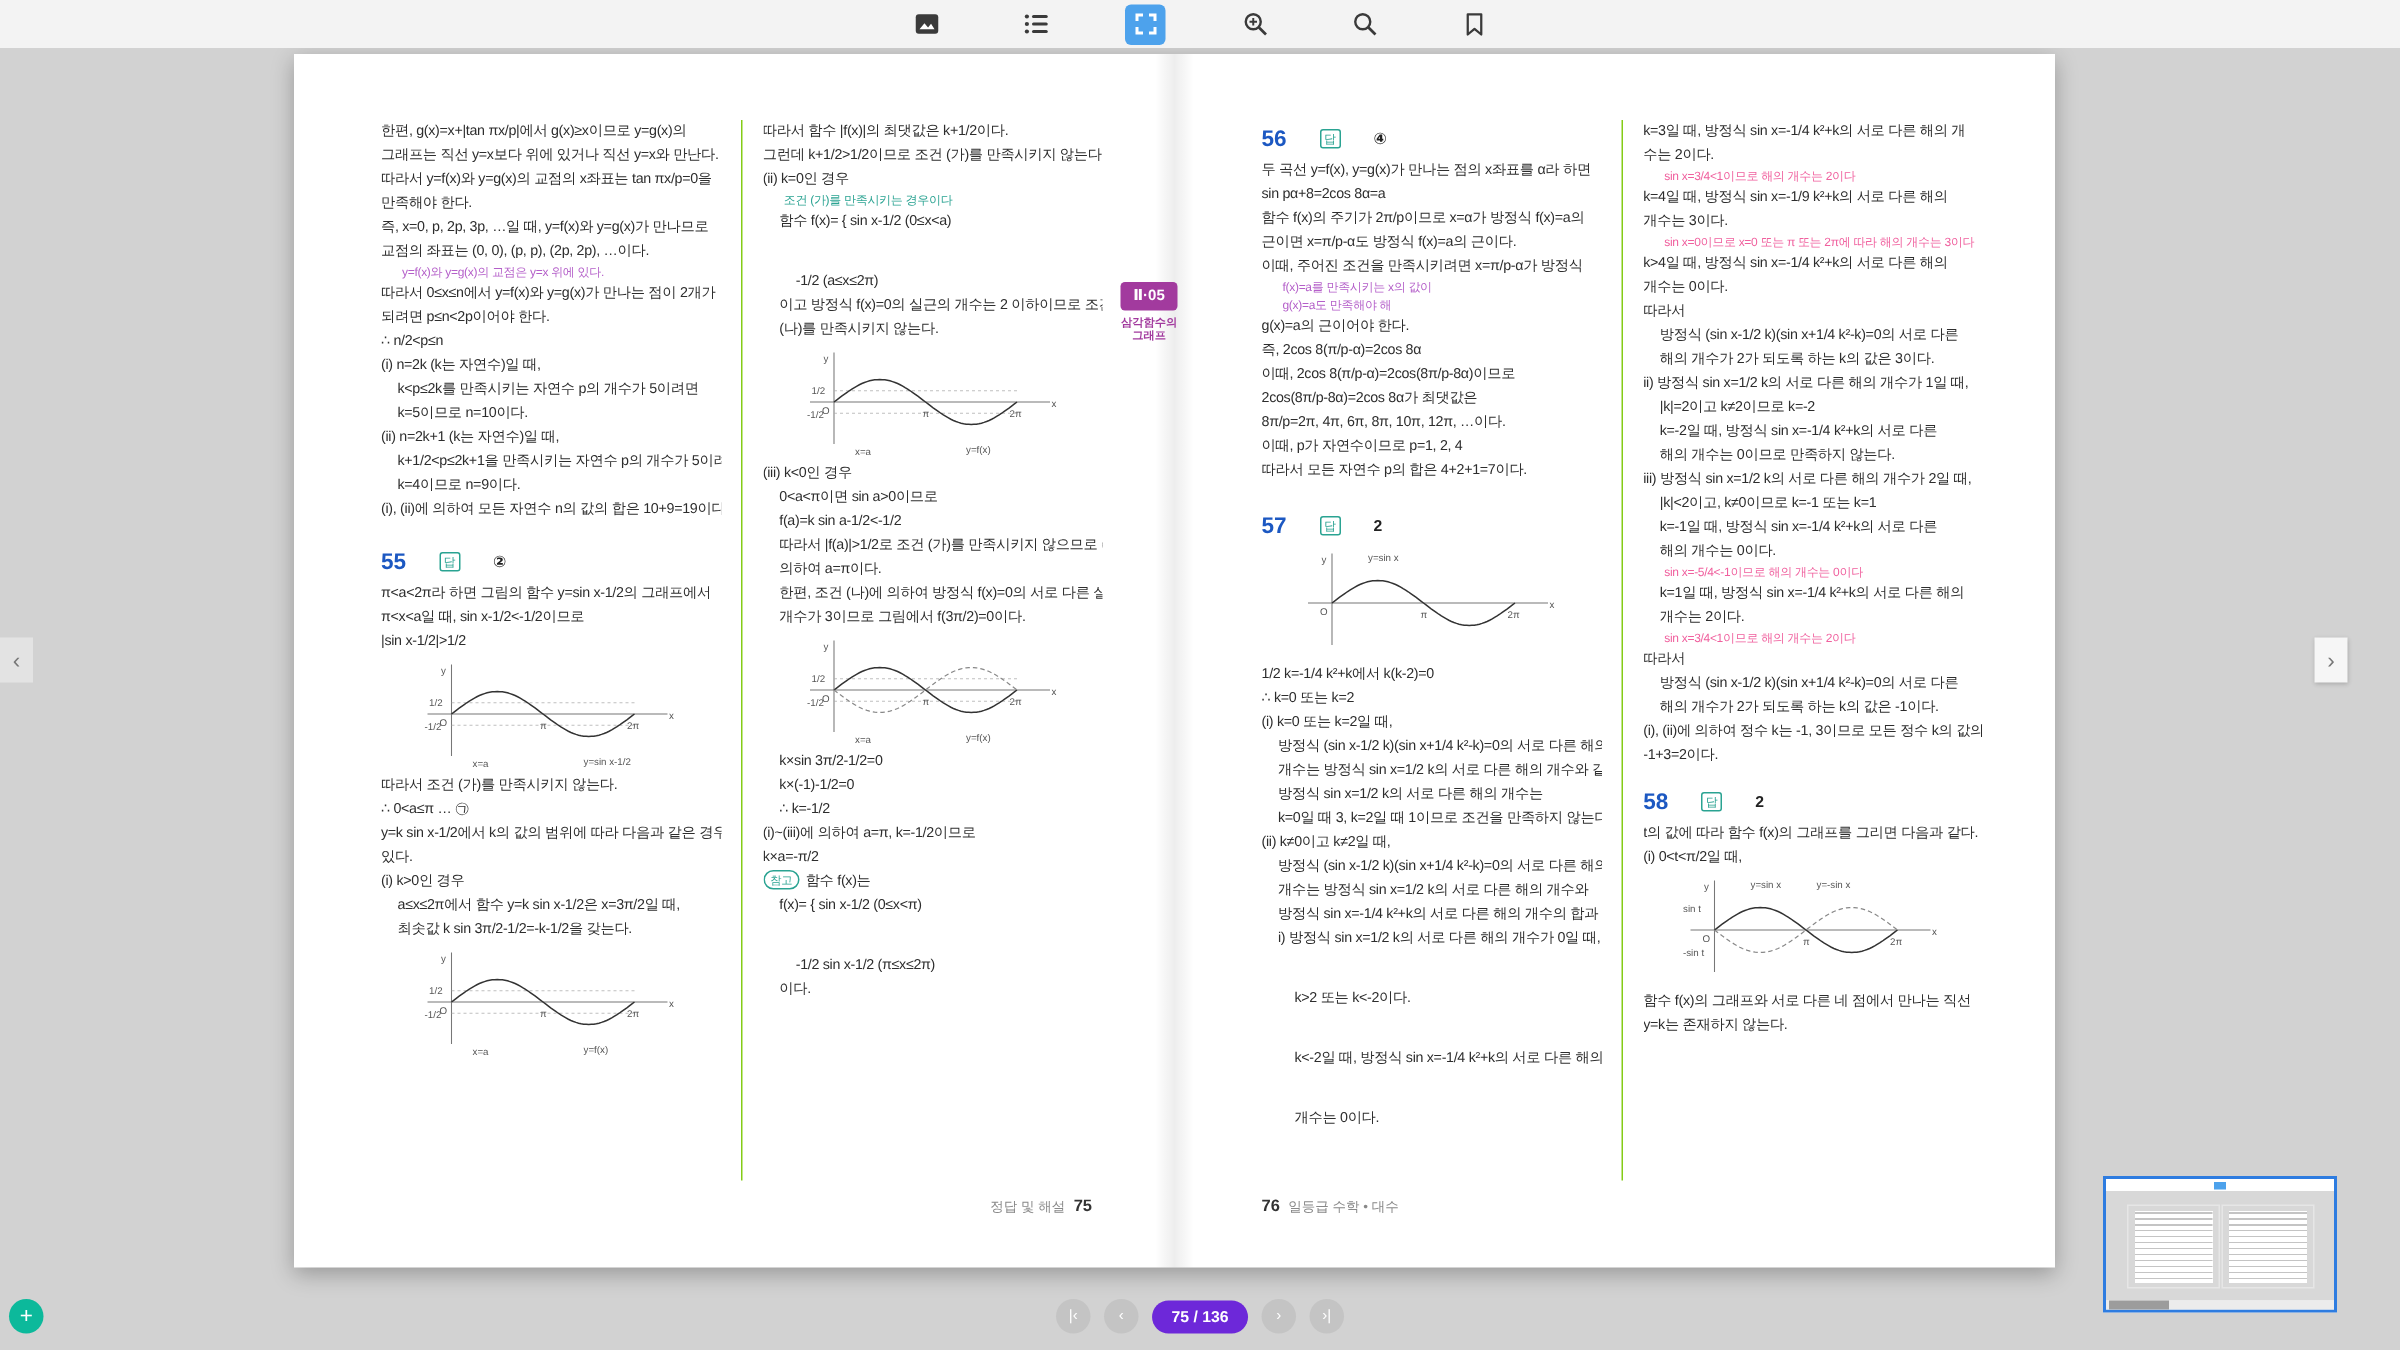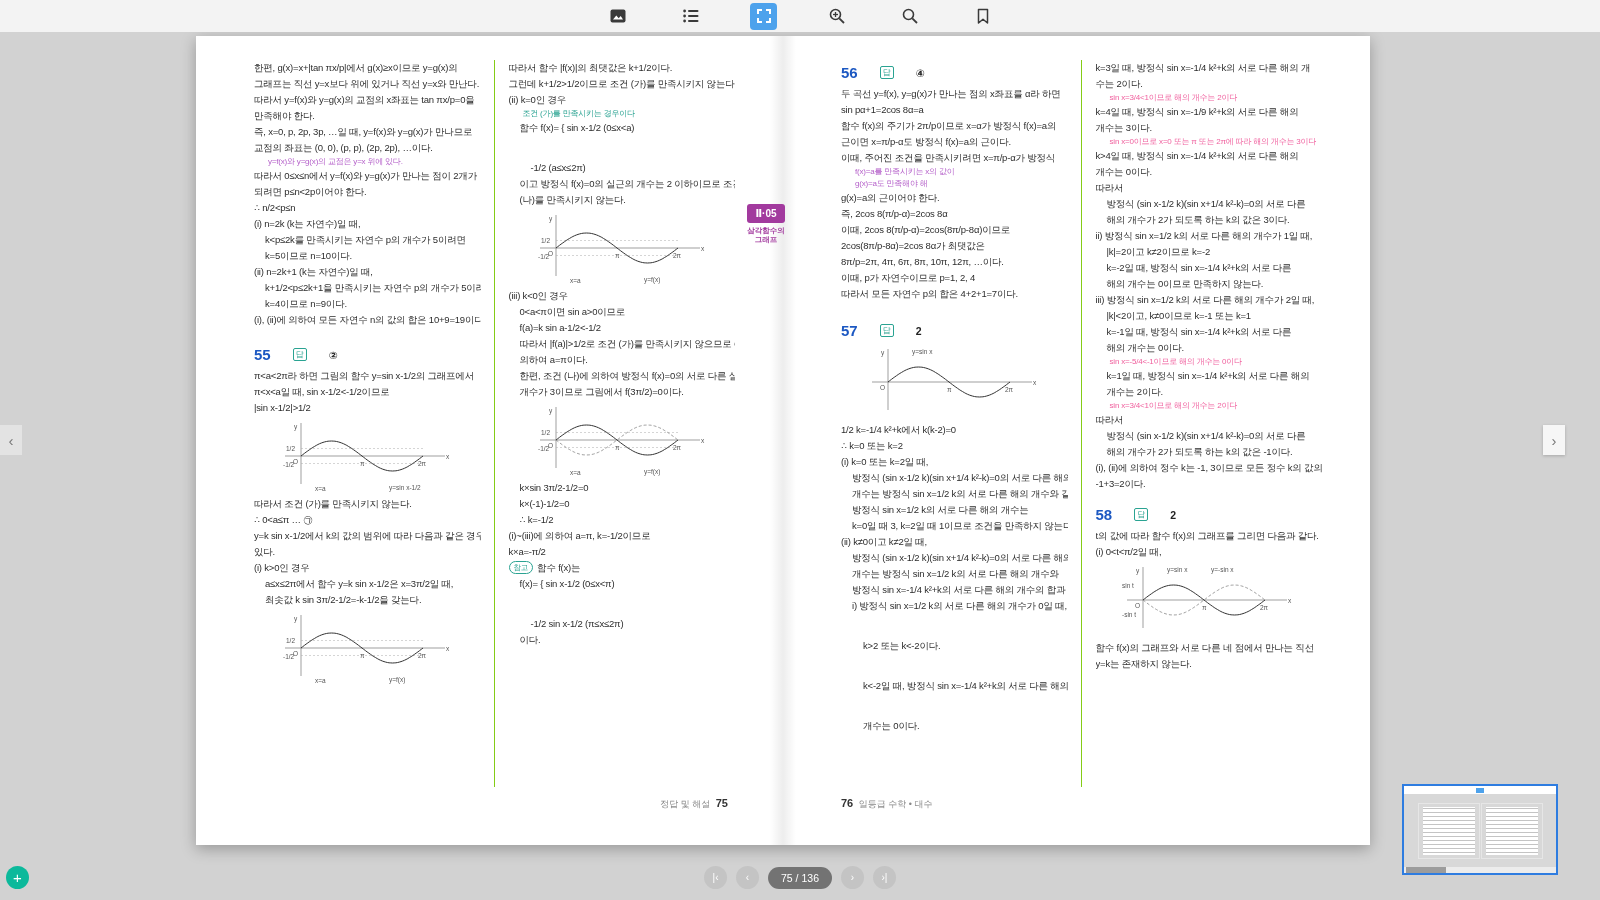--- a/index.html
+++ b/index.html
@@ -9,54 +9,54 @@
   .toolbar{position:absolute;top:0;left:0;right:0;height:32px;background:#f3f3f3;
            display:flex;justify-content:center;align-items:center;gap:46px;z-index:6;}
   .tbtn{width:27px;height:27px;display:flex;align-items:center;justify-content:center;
         background:none;border:none;padding:0;cursor:pointer;border-radius:4px;}
   .tbtn.active{background:#4da2ec;}
   
   .spread{position:absolute;left:196px;top:36px;width:1174px;height:809px;background:#fff;
           box-shadow:0 4px 14px rgba(0,0,0,.28);display:flex;}
   .spread::after{content:"";position:absolute;left:50%;top:0;bottom:0;width:26px;transform:translateX(-50%);
           background:linear-gradient(to right,rgba(0,0,0,0),rgba(0,0,0,.07),rgba(0,0,0,0));pointer-events:none;}
-  .page{width:50%;box-sizing:border-box;padding:24px 48px 58px 58px;position:relative;overflow:hidden;}
+  .page{width:50%;box-sizing:border-box;padding:44px 48px 58px 58px;position:relative;overflow:hidden;}
   .cols{display:flex;height:100%;}
   .col{flex:1;min-width:0;}
   .col+.col{border-left:1px solid #84cc16;margin-left:13px;padding-left:14px;}
   .ln{font-size:9.5px;line-height:16px;color:#2d2d2d;white-space:nowrap;overflow:hidden;letter-spacing:-.2px;}
   .i1{padding-left:11px;}  .i2{padding-left:22px;margin-top:24px;}
   .pu,.pk,.gr{font-size:8px;line-height:12px;padding-left:14px;}
   .pu{color:#b45fc9;} .pk{color:#f0609e;} .gr{color:#2aa392;}
   .prob{margin:4px 0 5px;display:flex;align-items:center;gap:22px;}
   .pnum{color:#1c58c2;font-weight:bold;font-size:15px;}
   .ab{border:1px solid #2aa392;color:#2aa392;font-size:8px;padding:0 2px;border-radius:2px;line-height:11px;}
   .av{font-weight:bold;font-size:10.5px;color:#222;}
   .graph{display:flex;justify-content:center;margin:2px 0;}
   .refb{display:inline-block;border:1px solid #2aa392;color:#2aa392;font-size:7.5px;padding:0 4px;
         border-radius:7px;margin-right:4px;line-height:11px;vertical-align:1px;}
   .pfoot{position:absolute;bottom:34px;font-size:9px;color:#888;white-space:nowrap;}
   .pfoot .fnum{font-size:11px;font-weight:bold;color:#333;margin:0 3px;}
   .left-foot{right:52px;} .right-foot{left:55px;}
-  .section-tab{position:absolute;left:547px;top:168px;width:46px;text-align:center;z-index:3;}
+  .section-tab{position:absolute;left:547px;top:152px;width:46px;text-align:center;z-index:3;}
   .tab-box{background:#a23a9e;color:#fff;font-weight:bold;font-size:10px;border-radius:3px;
            padding:4px 0;width:38px;margin:0 auto;}
   .tab-title{color:#a23a9e;font-size:7.5px;line-height:9px;margin-top:3px;font-weight:bold;}
   
   .edge{position:absolute;top:425px;width:22px;height:30px;border:none;color:#777;font-size:15px;
         display:flex;align-items:center;justify-content:center;cursor:pointer;padding:0;}
   .edge.left{left:0;background:#e3e3e3;}
   .edge.right{right:35px;background:#f6f6f6;box-shadow:0 1px 3px rgba(0,0,0,.2);}
   
   .pager{position:absolute;left:50%;bottom:11px;transform:translateX(-50%);
          display:flex;align-items:center;gap:9px;}
   .pbtn{width:23px;height:23px;border-radius:50%;background:#c4c4c4;color:#fff;border:none;font-size:10px;
         display:flex;align-items:center;justify-content:center;cursor:pointer;padding:0;}
-  .ppill{background:#737373;color:#fff;border:none;border-radius:12px;height:22px;padding:0 13px;
-         font-size:10.5px;display:flex;align-items:center;cursor:pointer;}
+  .ppill{background:#6d28d9;color:#fff;border:none;border-radius:12px;height:22px;padding:0 13px;
+         font-size:10.5px;display:flex;align-items:center;cursor:pointer;font-weight:bold;}
   .plus{position:absolute;left:6px;bottom:11px;width:23px;height:23px;border-radius:50%;background:#0cb99b;
         color:#fff;border:none;font-size:15px;display:flex;align-items:center;justify-content:center;
         cursor:pointer;padding:0;}
   
   .thumb{position:absolute;right:42px;bottom:25px;width:156px;height:91px;background:#fff;
          border:2px solid #2e7ce0;box-sizing:border-box;cursor:pointer;display:flex;flex-direction:column;}
   .thumb-bar{height:8px;display:flex;justify-content:center;align-items:center;}
   .thumb-bar .bdot{width:8px;height:5px;background:#4da2ec;}
   .thumb-stage{flex:1;background:#d8d8d8;display:flex;justify-content:center;align-items:center;gap:1px;}
   .tpage{width:62px;height:56px;background:#fff;padding:3px 4px;box-sizing:border-box;
@@ -258,21 +258,21 @@
     </div>
     <div class="page">
       <div class="cols">
         <div class="col">
             <div class="prob">
               <span class="pnum">56</span>
               <span class="ab">답</span>
               <span class="av">④</span>
             </div>
             <div class="ln ">두 곡선 y=f(x), y=g(x)가 만나는 점의 x좌표를 α라 하면</div>
-            <div class="ln ">sin pα+1=2cos 8α=a</div>
+            <div class="ln ">sin pα+8=2cos 8α=a</div>
             <div class="ln ">함수 f(x)의 주기가 2π/p이므로 x=α가 방정식 f(x)=a의</div>
             <div class="ln ">근이면 x=π/p-α도 방정식 f(x)=a의 근이다.</div>
             <div class="ln ">이때, 주어진 조건을 만족시키려면 x=π/p-α가 방정식</div>
             <div class="ln pu">f(x)=a를 만족시키는 x의 값이</div>
             <div class="ln pu">g(x)=a도 만족해야 해</div>
             <div class="ln ">g(x)=a의 근이어야 한다.</div>
             <div class="ln ">즉, 2cos 8(π/p-α)=2cos 8α</div>
             <div class="ln ">이때, 2cos 8(π/p-α)=2cos(8π/p-8α)이므로</div>
             <div class="ln ">2cos(8π/p-8α)=2cos 8α가 최댓값은</div>
             <div class="ln ">8π/p=2π, 4π, 6π, 8π, 10π, 12π, …이다.</div>

